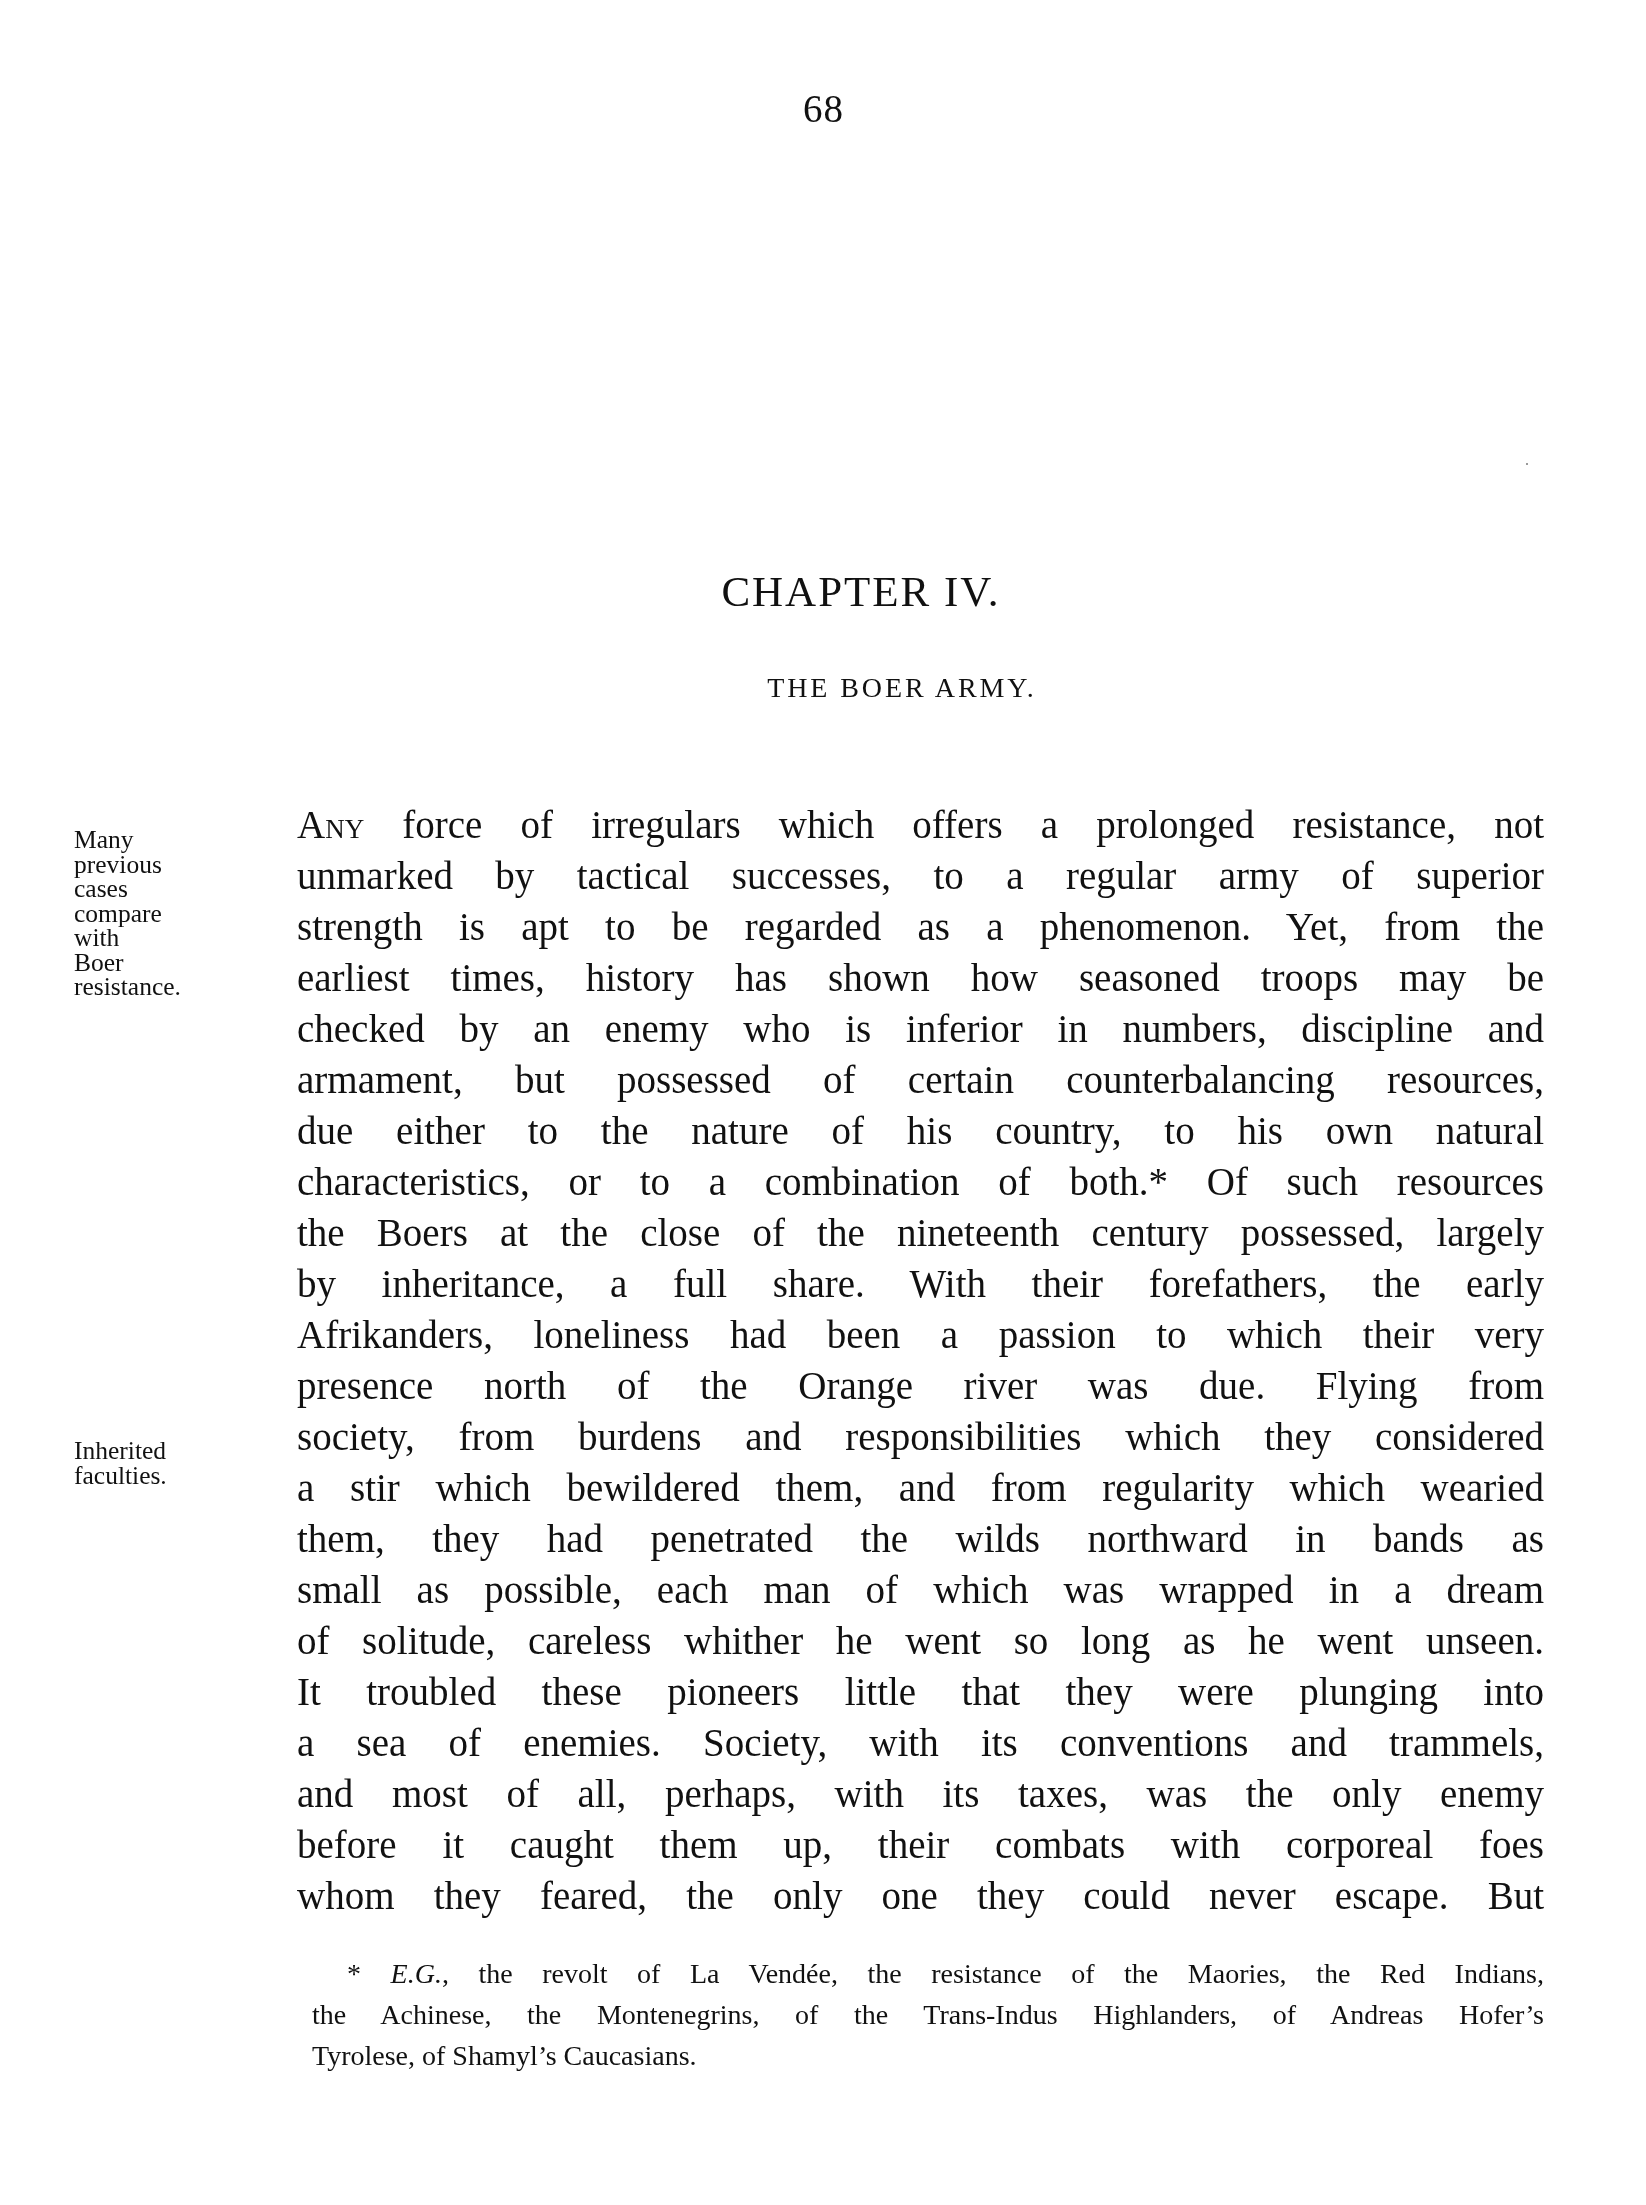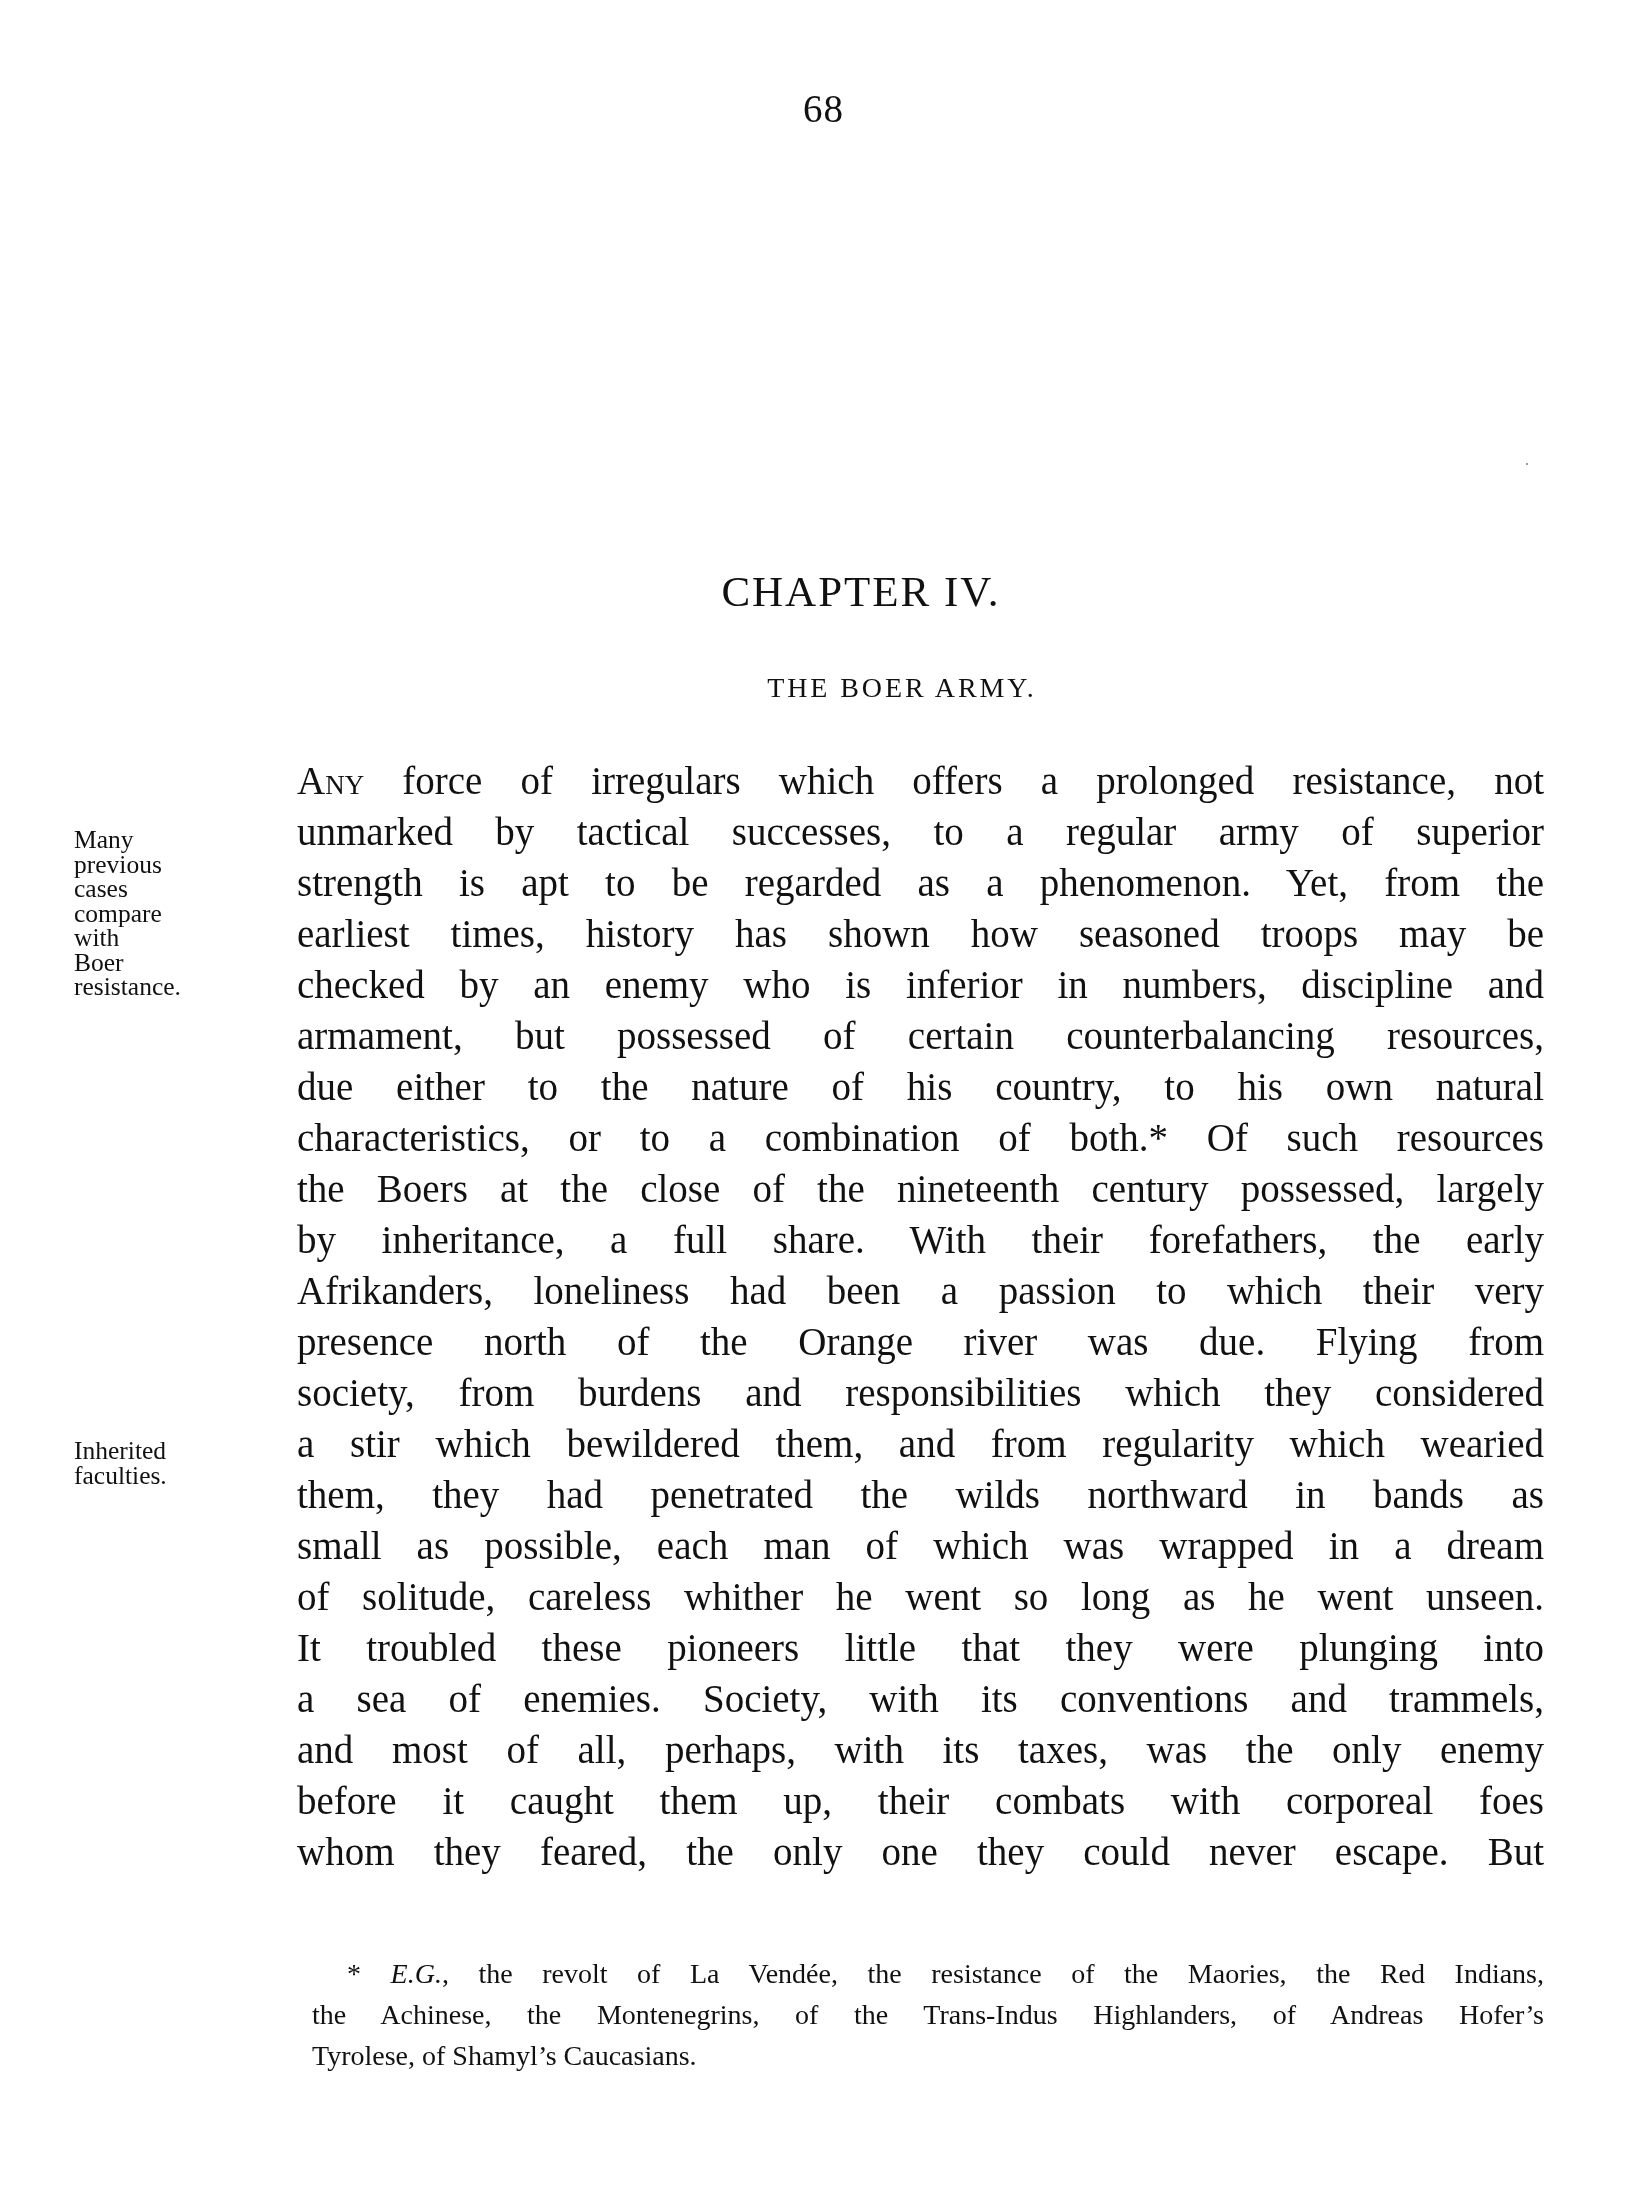--- a/index.html
+++ b/index.html
@@ -18,21 +18,21 @@
   .chapter-subtitle {
     position: absolute; top: 672px; left: 0; width: 1647px; padding-left: 157px; box-sizing: border-box;
     text-align: center; font-size: 28px; letter-spacing: 2.9px;
   }
   .sidenote {
     position: absolute; left: 74px; width: 167px;
     font-size: 25.5px; line-height: 24.5px;
   }
   .sidenote span { display: block; }
   .body-text {
-    position: absolute; top: 755px; left: 297px; width: 1247px;
+    position: absolute; top: 799px; left: 297px; width: 1247px;
     font-size: 39px; line-height: 51px;
   }
   .body-line {
     display: block; text-align: justify; text-align-last: justify;
     white-space: nowrap; height: 51px;
   }
   .body-line .sc { font-variant: small-caps; }
   .footnote {
     position: absolute; top: 1953px; left: 312px; width: 1232px;
     font-size: 28px; line-height: 41px;

